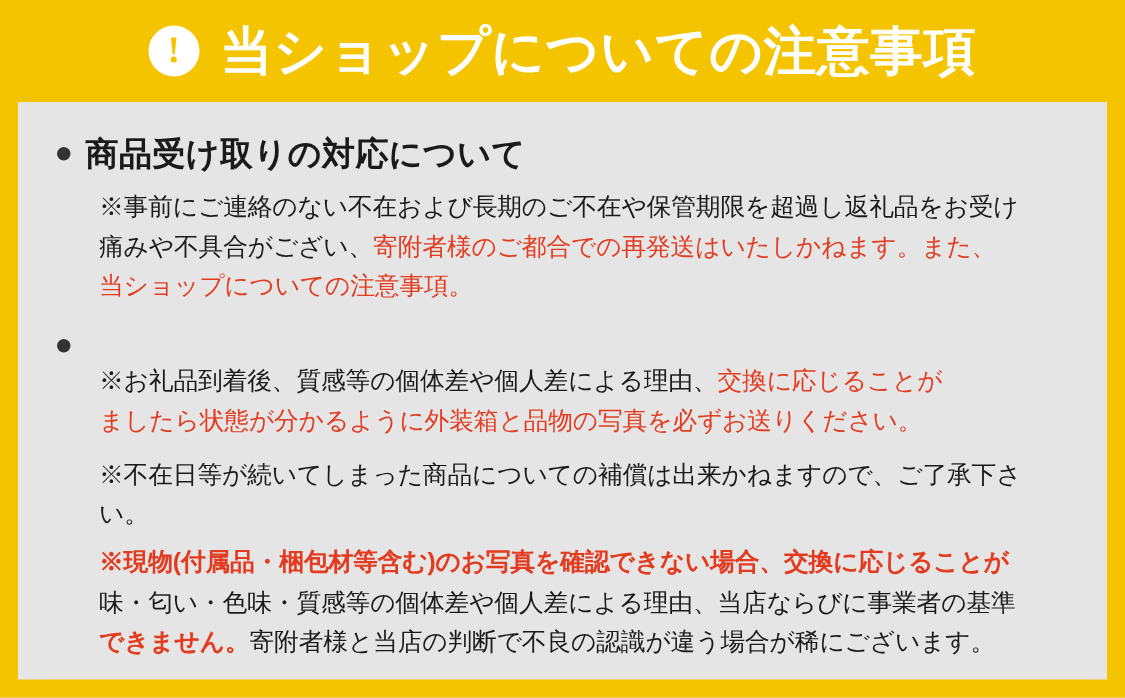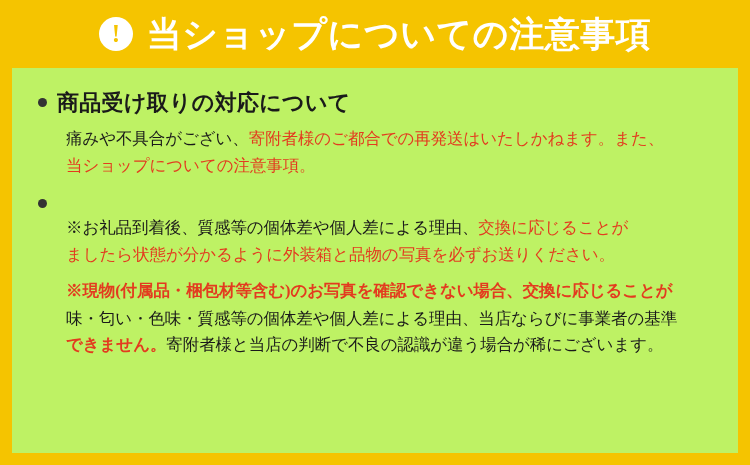--- a/index.html
+++ b/index.html
@@ -50,21 +50,21 @@
     font-weight: bold;
     letter-spacing: 0.5px;
     white-space: nowrap;
   }
   .card {
     position: absolute;
     left: 12px;
     top: 68px;
     width: 726px;
     height: 385px;
-    background: #bef264;
+    background: #e5e5e5;
     box-sizing: border-box;
     padding: 18px 26px 22px 26px;
     overflow: hidden;
   }
   .section {
     margin-bottom: 4px;
   }
   .section-head {
     display: flex;
     align-items: flex-start;
@@ -95,21 +95,20 @@
   }
   .para.tight {
     margin-bottom: 5px;
   }
   .red {
     color: #e33b1f;
   }
   .redbold {
     color: #e33b1f;
     font-weight: bold;
-    font-family: Liberation Serif, serif;
   }
   .nowrap-block {
     display: block;
   }
 </style>
 </head>
 <body>
 
 <div class="page">
 
@@ -119,31 +118,35 @@
   </div>
 
   <div class="card">
     <div id="sections-root">
         <div class="section">
           <div class="section-head">
             <span class="bullet"></span>
             <div class="section-title">商品受け取りの対応について</div>
           </div>
           <p class="para">
+            <span class="nowrap-block"><span>※事前にご連絡のない不在および長期のご不在や保管期限を超過し返礼品をお受け</span></span>
             <span class="nowrap-block"><span>痛みや不具合がござい、</span><span class="red">寄附者様のご都合での再発送はいたしかねます。また、</span></span>
             <span class="nowrap-block"><span class="red">当ショップについての注意事項。</span></span>
           </p>
         </div>
         <div class="section">
           <div class="section-head">
             <span class="bullet"></span>
           </div>
           <p class="para">
             <span class="nowrap-block"><span>※お礼品到着後、質感等の個体差や個人差による理由、</span><span class="red">交換に応じることが</span></span>
             <span class="nowrap-block"><span class="red">ましたら状態が分かるように外装箱と品物の写真を必ずお送りください。</span></span>
+          </p>
+          <p class="para tight">
+            <span class="nowrap-block"><span>※不在日等が続いてしまった商品についての補償は出来かねますので、ご了承下さい。</span></span>
           </p>
           <p class="para">
             <span class="nowrap-block"><span class="redbold">※現物(付属品・梱包材等含む)のお写真を確認できない場合、交換に応じることが</span></span>
             <span class="nowrap-block"><span>味・匂い・色味・質感等の個体差や個人差による理由、当店ならびに事業者の基準</span></span>
             <span class="nowrap-block"><span class="redbold">できません。</span><span>寄附者様と当店の判断で不良の認識が違う場合が稀にございます。</span></span>
           </p>
         </div>
       </div>
   </div>
 

